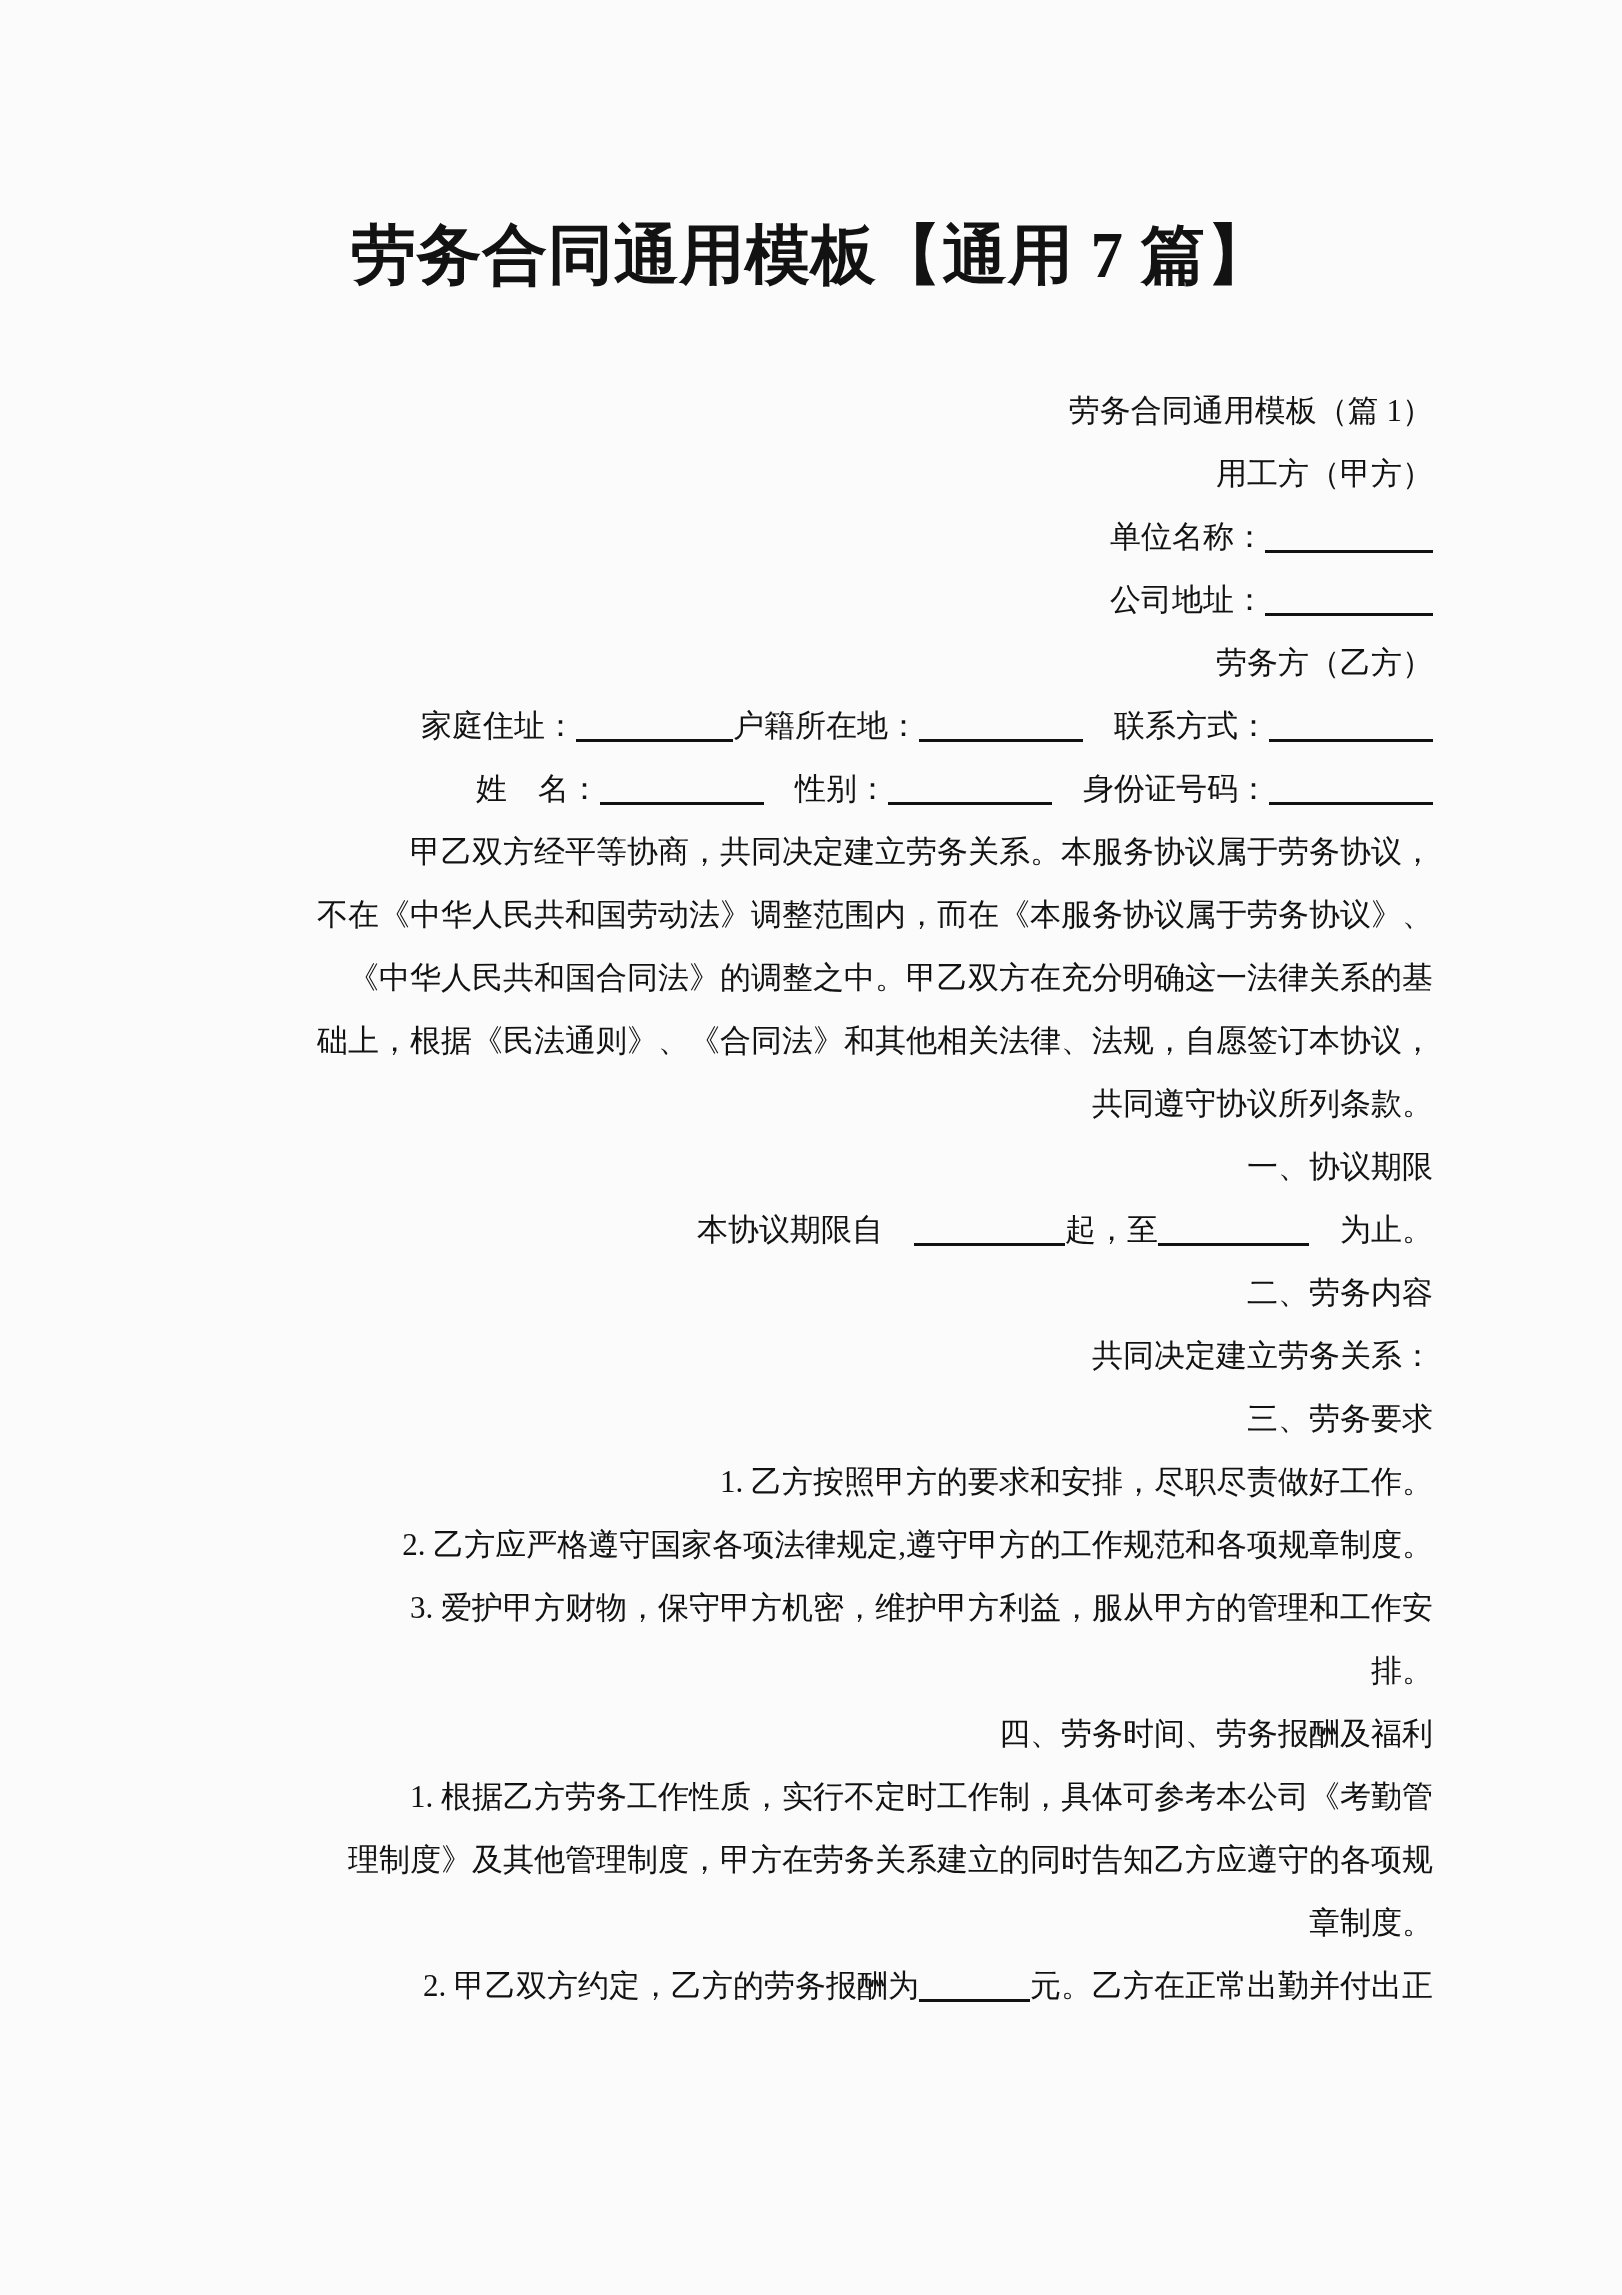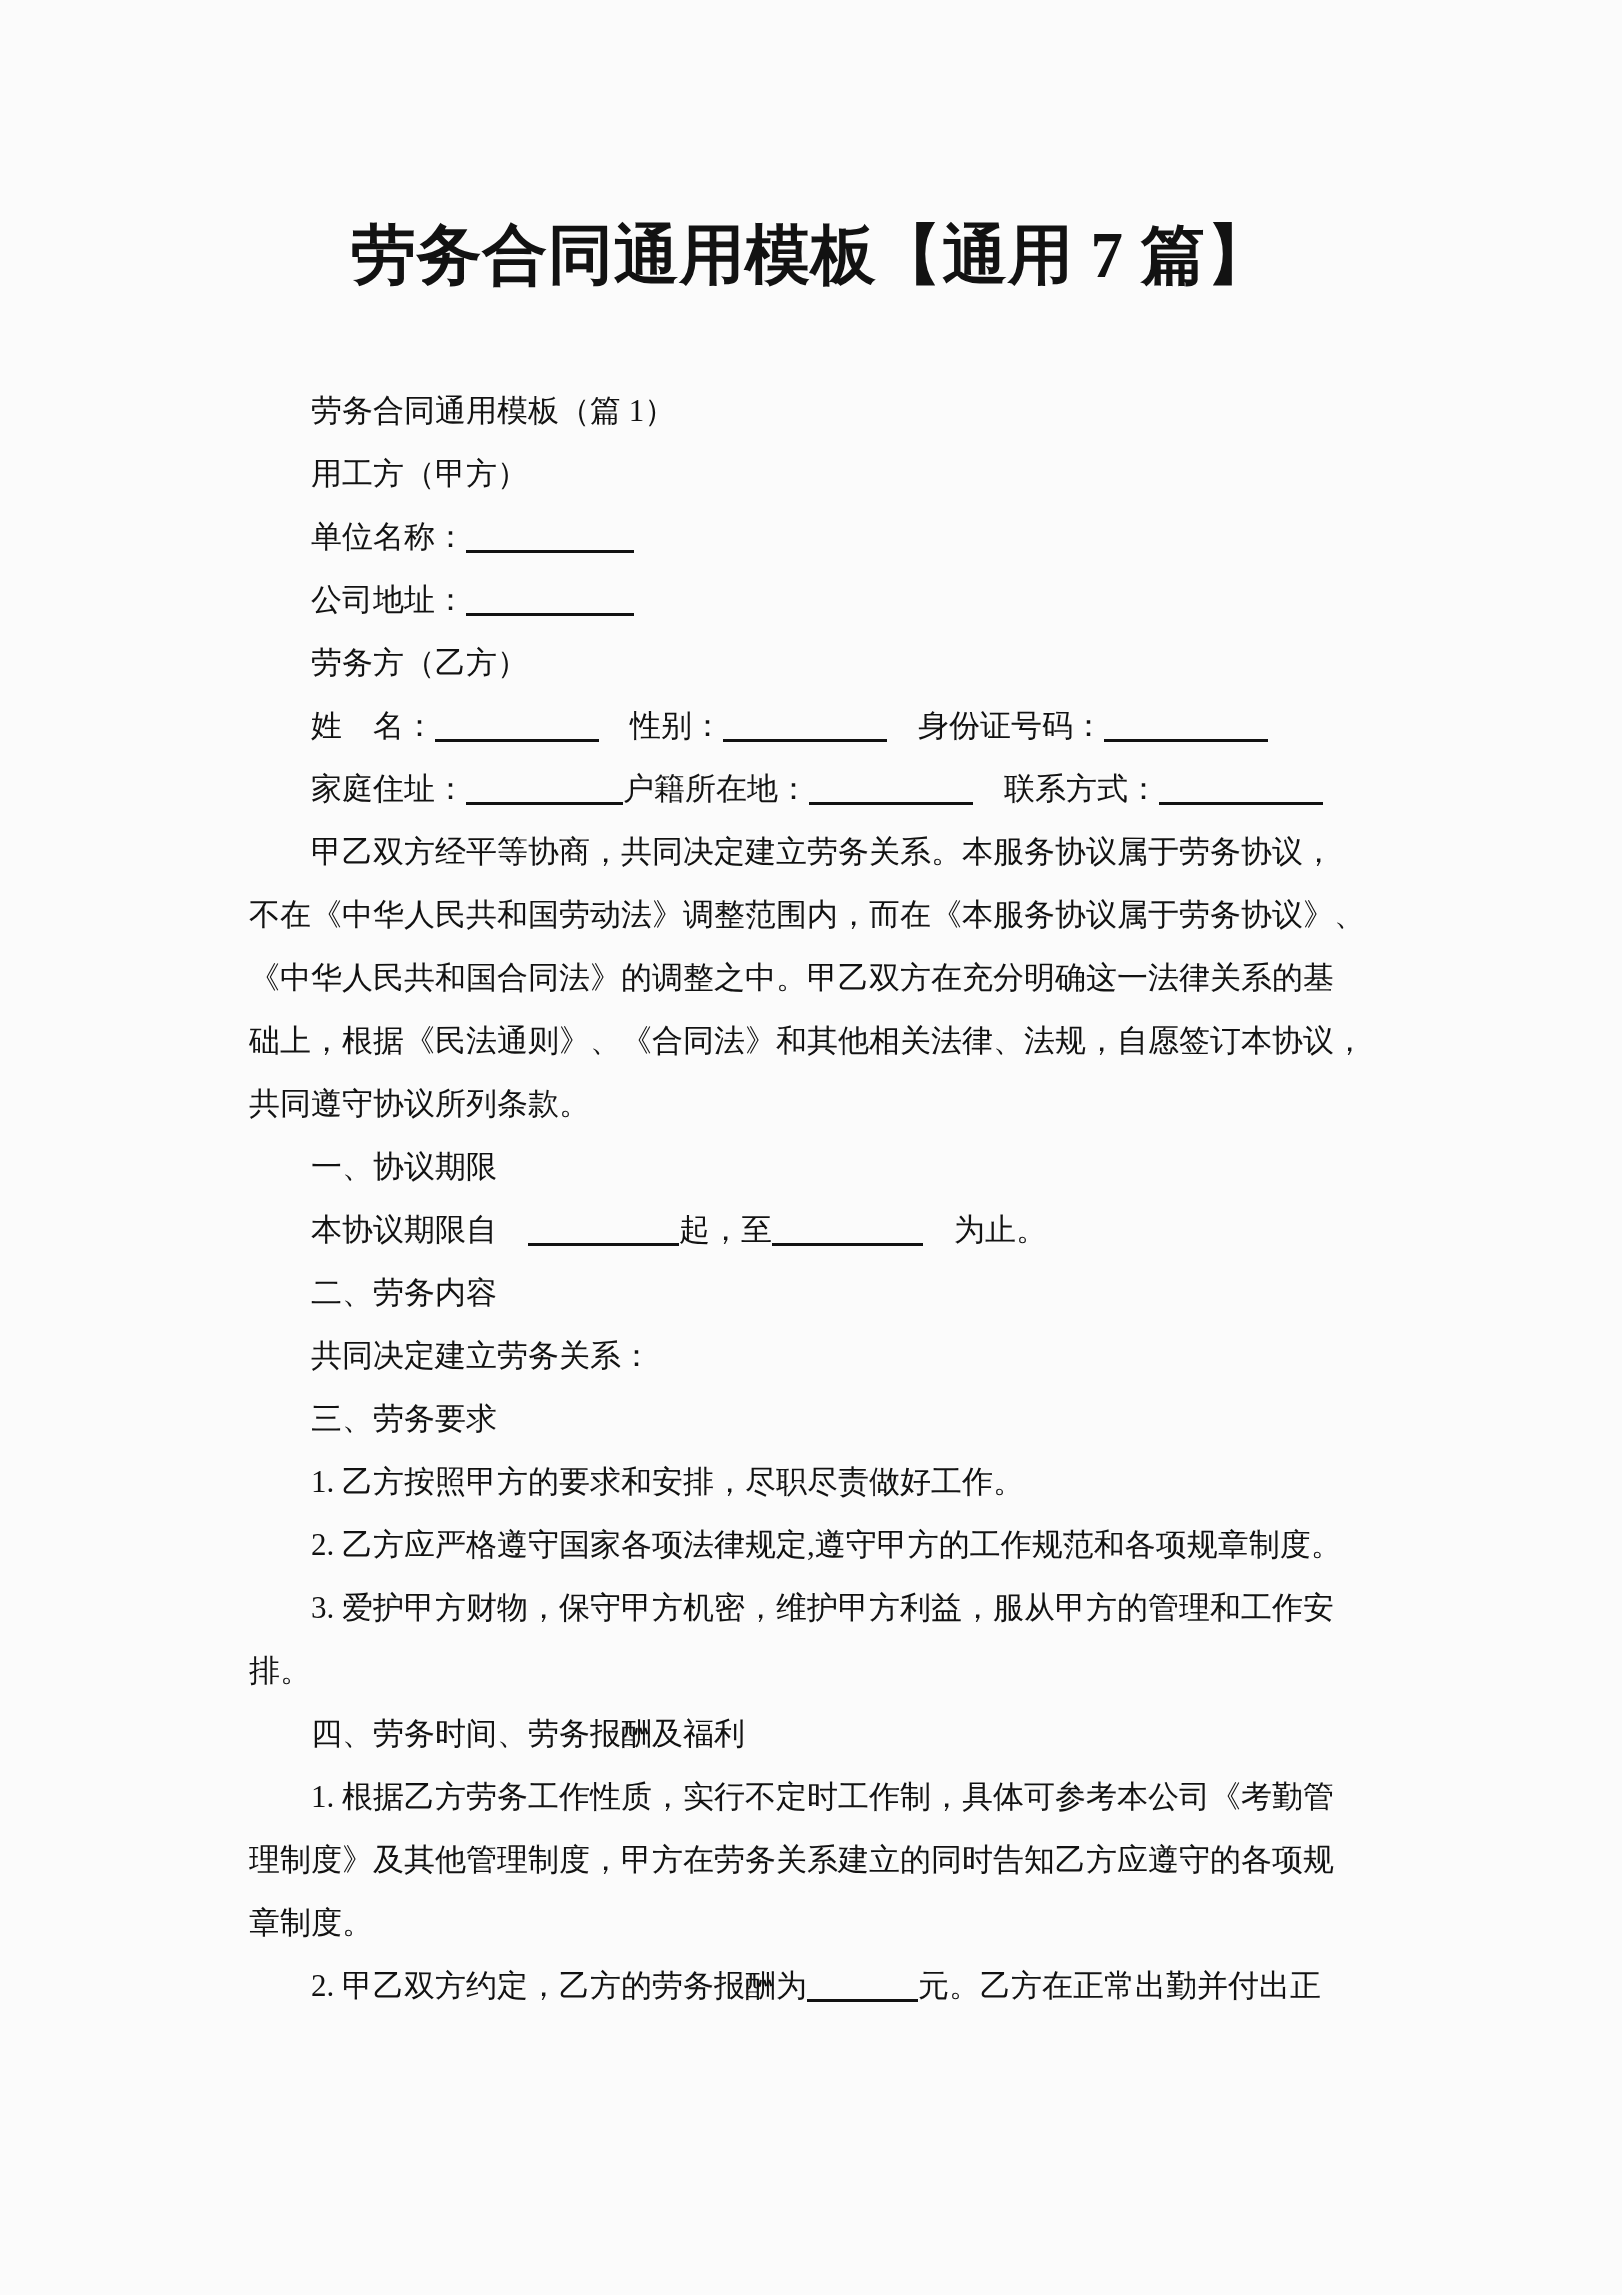--- a/index.html
+++ b/index.html
@@ -23,21 +23,21 @@
     font-size: 65px;
     font-weight: bold;
     text-align: center;
     letter-spacing: 0.7px;
     white-space: nowrap;
   }
   .doc-body {
     margin: 74px 190px 0 249px;
     font-size: 31px;
     line-height: 63px;
-    text-align: left;
+    text-align: right;
   }
   .line {
     white-space: nowrap;
     height: 63px;
   }
   .line.indent {
     padding-left: 62px;
   }
   .blank {
     display: inline-block;
@@ -50,22 +50,22 @@
 <body style="background: rgb(251, 251, 251); color: rgb(18, 18, 18);">
 
 <div class="page">
   <h1 class="doc-title">劳务合同通用模板【通用 7 篇】</h1>
   <div class="doc-body">
       <div class="line indent"><span>劳务合同通用模板（篇 1）</span></div>
       <div class="line indent"><span>用工方（甲方）</span></div>
       <div class="line indent"><span>单位名称：</span><span class="blank" style="width: 168px;"></span></div>
       <div class="line indent"><span>公司地址：</span><span class="blank" style="width: 168px;"></span></div>
       <div class="line indent"><span>劳务方（乙方）</span></div>
+      <div class="line indent"><span>家庭住址：</span><span class="blank" style="width: 157px;"></span><span>户籍所在地：</span><span class="blank" style="width: 164px;"></span><span>　联系方式：</span><span class="blank" style="width: 164px;"></span></div>
       <div class="line indent"><span>姓　名：</span><span class="blank" style="width: 164px;"></span><span>　性别：</span><span class="blank" style="width: 164px;"></span><span>　身份证号码：</span><span class="blank" style="width: 164px;"></span></div>
-      <div class="line indent"><span>家庭住址：</span><span class="blank" style="width: 157px;"></span><span>户籍所在地：</span><span class="blank" style="width: 164px;"></span><span>　联系方式：</span><span class="blank" style="width: 164px;"></span></div>
       <div class="line indent"><span>甲乙双方经平等协商，共同决定建立劳务关系。本服务协议属于劳务协议，</span></div>
       <div class="line"><span>不在《中华人民共和国劳动法》调整范围内，而在《本服务协议属于劳务协议》、</span></div>
       <div class="line"><span>《中华人民共和国合同法》的调整之中。甲乙双方在充分明确这一法律关系的基</span></div>
       <div class="line"><span>础上，根据《民法通则》、《合同法》和其他相关法律、法规，自愿签订本协议，</span></div>
       <div class="line"><span>共同遵守协议所列条款。</span></div>
       <div class="line indent"><span>一、协议期限</span></div>
       <div class="line indent"><span>本协议期限自　</span><span class="blank" style="width: 151px;"></span><span>起，至</span><span class="blank" style="width: 151px;"></span><span>　为止。</span></div>
       <div class="line indent"><span>二、劳务内容</span></div>
       <div class="line indent"><span>共同决定建立劳务关系：</span></div>
       <div class="line indent"><span>三、劳务要求</span></div>

